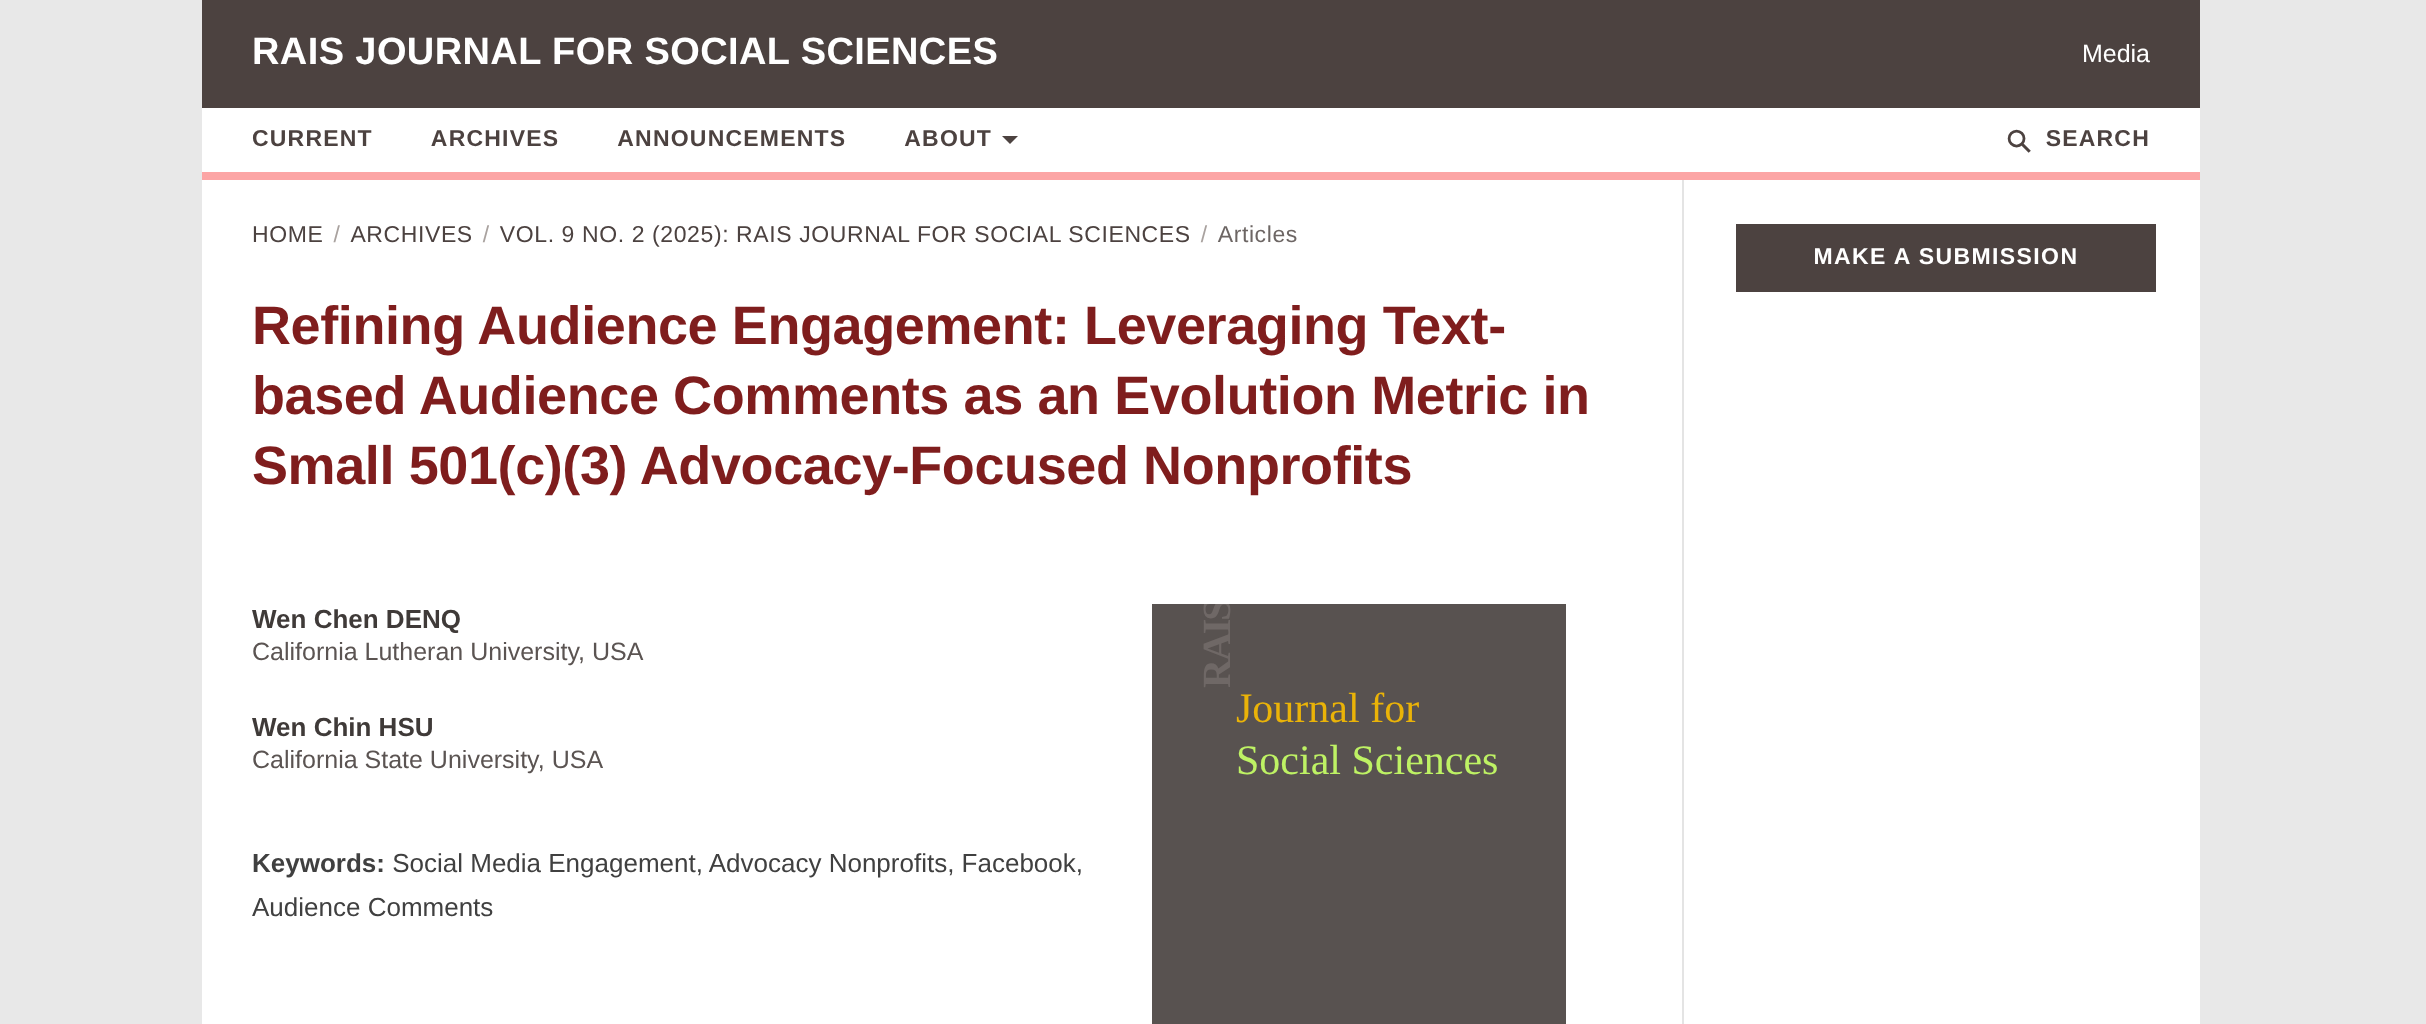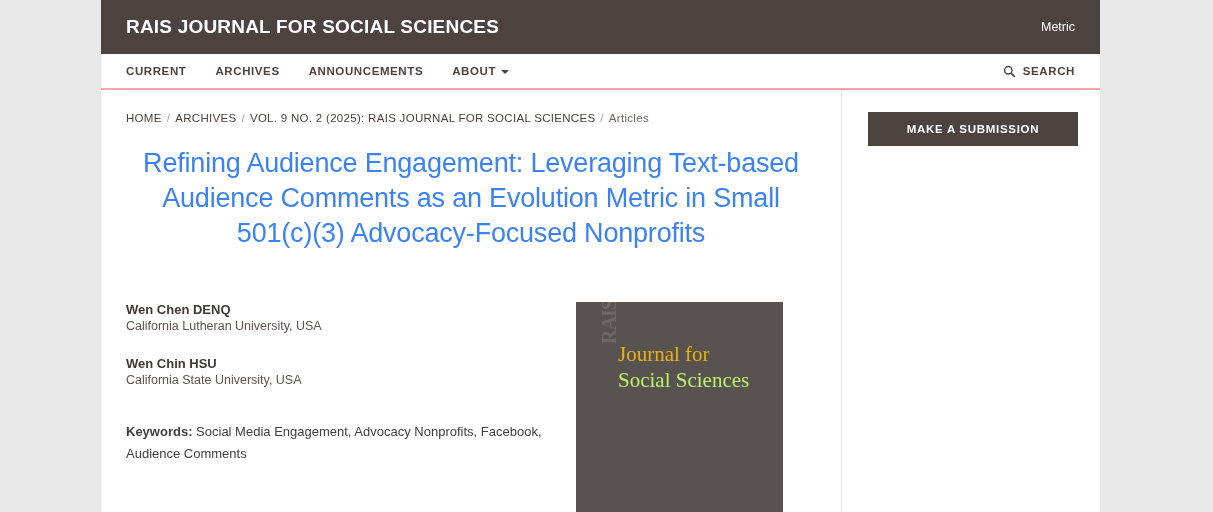--- a/index.html
+++ b/index.html
@@ -41,21 +41,21 @@
     text-transform: uppercase;
   }
   .login-link {
     color: #ffffff;
     font-size: 12.5px;
     text-decoration: none;
   }
   
   .navbar {
     background: #ffffff;
-    border-bottom: 2px solid #fca5a5;
+    border-bottom: 4px solid #fca5a5;
     height: 36px;
     display: flex;
     align-items: center;
     justify-content: space-between;
     padding: 0 25px 0 25px;
     box-sizing: border-box;
   }
   .nav-left {
     display: flex;
     align-items: center;
@@ -125,25 +125,24 @@
   .breadcrumb .sep {
     color: #a9a29f;
     margin: 0 5px;
   }
   .breadcrumb .current {
     color: #6d6664;
   }
   .article-title {
     font-size: 27px;
     line-height: 1.29;
-    font-weight: normal;
-    color: #3b82f6;
+    font-weight: bold;
+    color: #7f1d1d;
     margin: 0 0 52px 0;
     letter-spacing: -0.2px;
-    text-align: center;
   }
   .authors-row {
     display: flex;
     gap: 20px;
   }
   .authors-col {
     width: 430px;
   }
   .author {
     margin-bottom: 23px;
@@ -223,21 +222,21 @@
   }
 </style>
 </head>
 <body>
 
 <div id="page">
   <div class="site">
 
     <div class="masthead">
       <div class="site-title">RAIS JOURNAL FOR SOCIAL SCIENCES</div>
-      <a class="login-link" href="#">Metric</a>
+      <a class="login-link" href="#">Media</a>
     </div>
 
     <div class="navbar">
       <div class="nav-left">
         <a class="nav-item" href="#">CURRENT</a>
         <a class="nav-item" href="#">ARCHIVES</a>
         <a class="nav-item" href="#">ANNOUNCEMENTS</a>
         <a class="nav-item" href="#"><span>ABOUT</span><span class="caret"></span></a>
       </div>
       <div class="nav-right">

